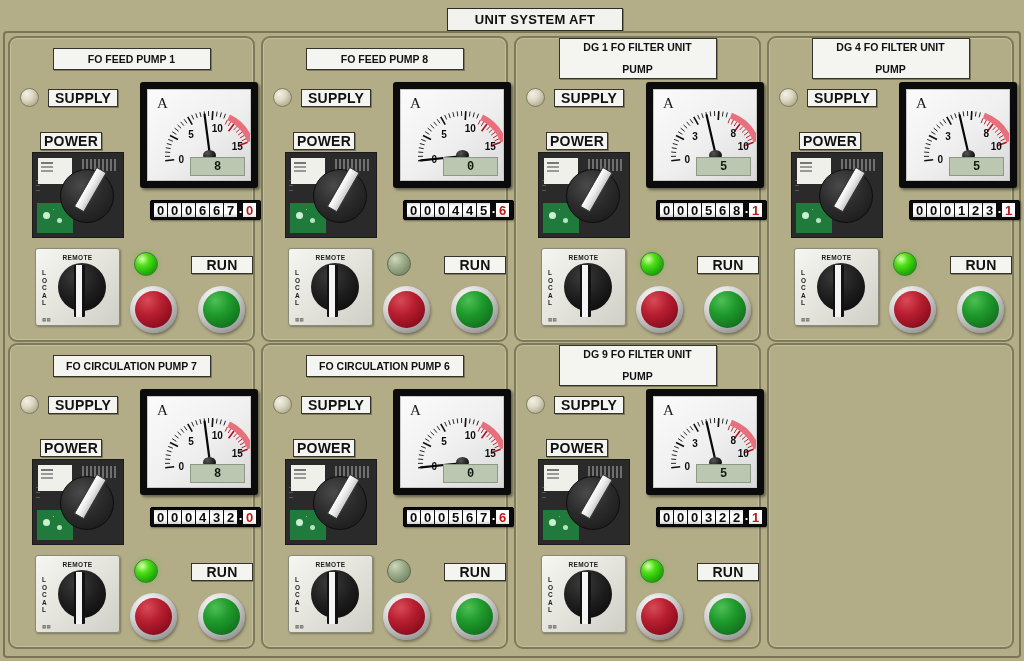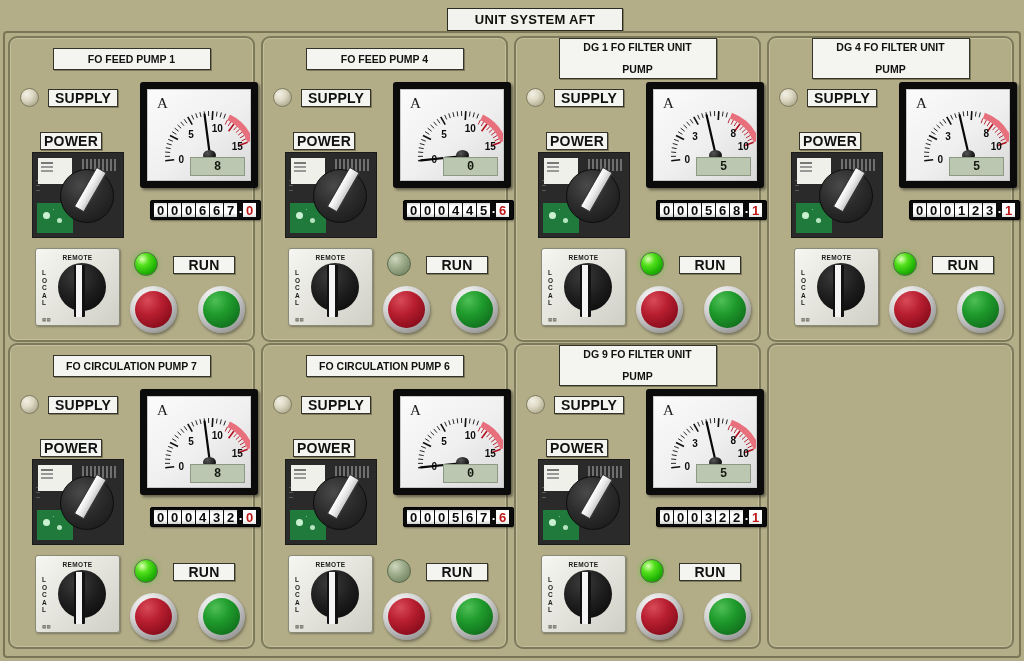--- a/index.html
+++ b/index.html
@@ -72,21 +72,21 @@
     position: absolute;
     background: #f4f4f0;
     border: 1px solid #33332a;
     box-shadow: 1px 1px 0 #7d7a5c;
     display: flex; align-items: center; justify-content: center;
     font-size: 14px; font-weight: bold; color: #111;
     letter-spacing: .2px;
   }
   .tag-supply { left: 38px; top: 51px; width: 70px; height: 18px; }
   .tag-power  { left: 30px; top: 94px; width: 62px; height: 18px; }
-  .tag-run    { left: 163px; top: 218px; width: 62px; height: 18px; }
+  .tag-run    { left: 181px; top: 218px; width: 62px; height: 18px; }
 
   
   .supply-lamp {
     position: absolute;
     left: 10px; top: 50px;
     width: 19px; height: 19px;
     border-radius: 50%;
     background: radial-gradient(circle at 33% 30%, #f2f0e6 0%, #ddd9c4 38%, #b5b096 75%, #8e8a70 100%);
     border: 1px solid #7f7c60;
   }
@@ -407,21 +407,21 @@
         <div class="run-lamp on"></div>
         <div class="tag tag-run">RUN</div>
         <div class="pbtn stop btn-stop">
           <div class="cap"></div>
         </div>
         <div class="pbtn start btn-start">
           <div class="cap"></div>
         </div>
       </div>
       <div class="panel" style="left: 261px; top: 36px; width: 247px; height: 306px;">
-        <div class="panel-label">FO FEED PUMP 4</div>
+        <div class="panel-label">FO FEED PUMP 8</div>
         <div class="supply-lamp"></div>
         <div class="tag tag-supply">SUPPLY</div>
         <div class="tag tag-power">POWER</div>
         <div class="power-switch">
           <div class="ps-white-card"></div>
           <div class="ps-vents"></div>
           <div class="ps-ticks">
             <span>—</span>
             <span>—</span>
             <span>—</span>

